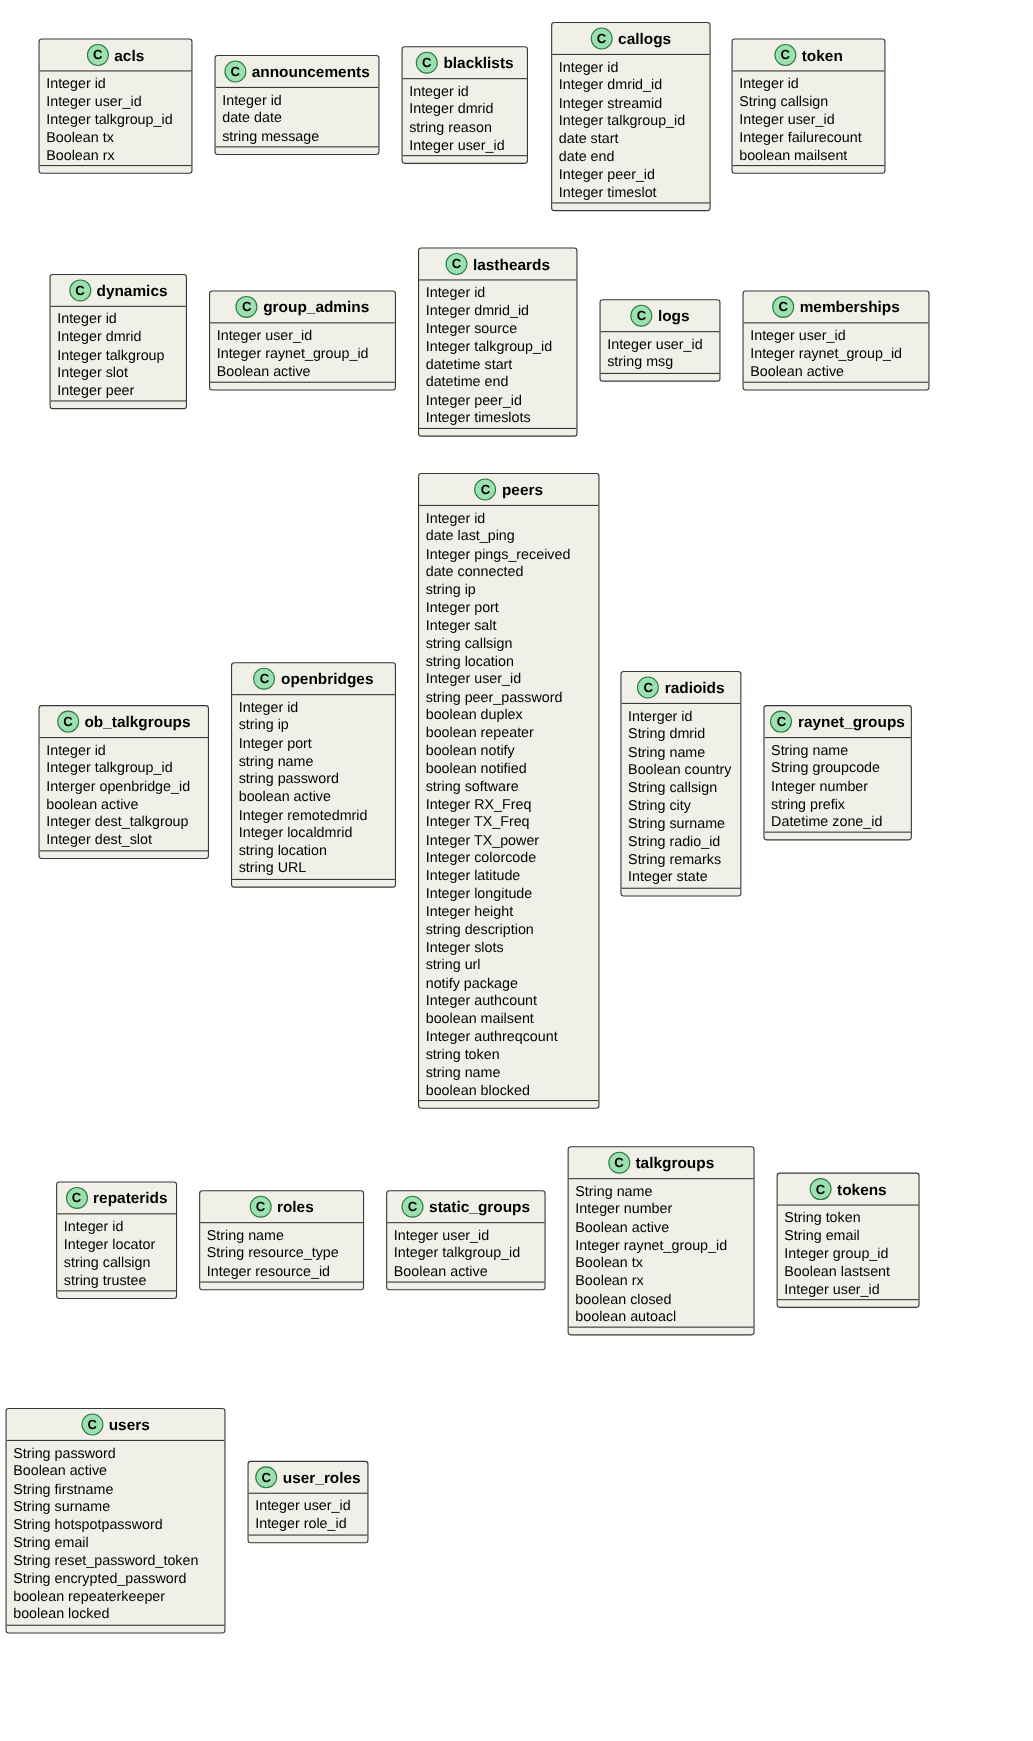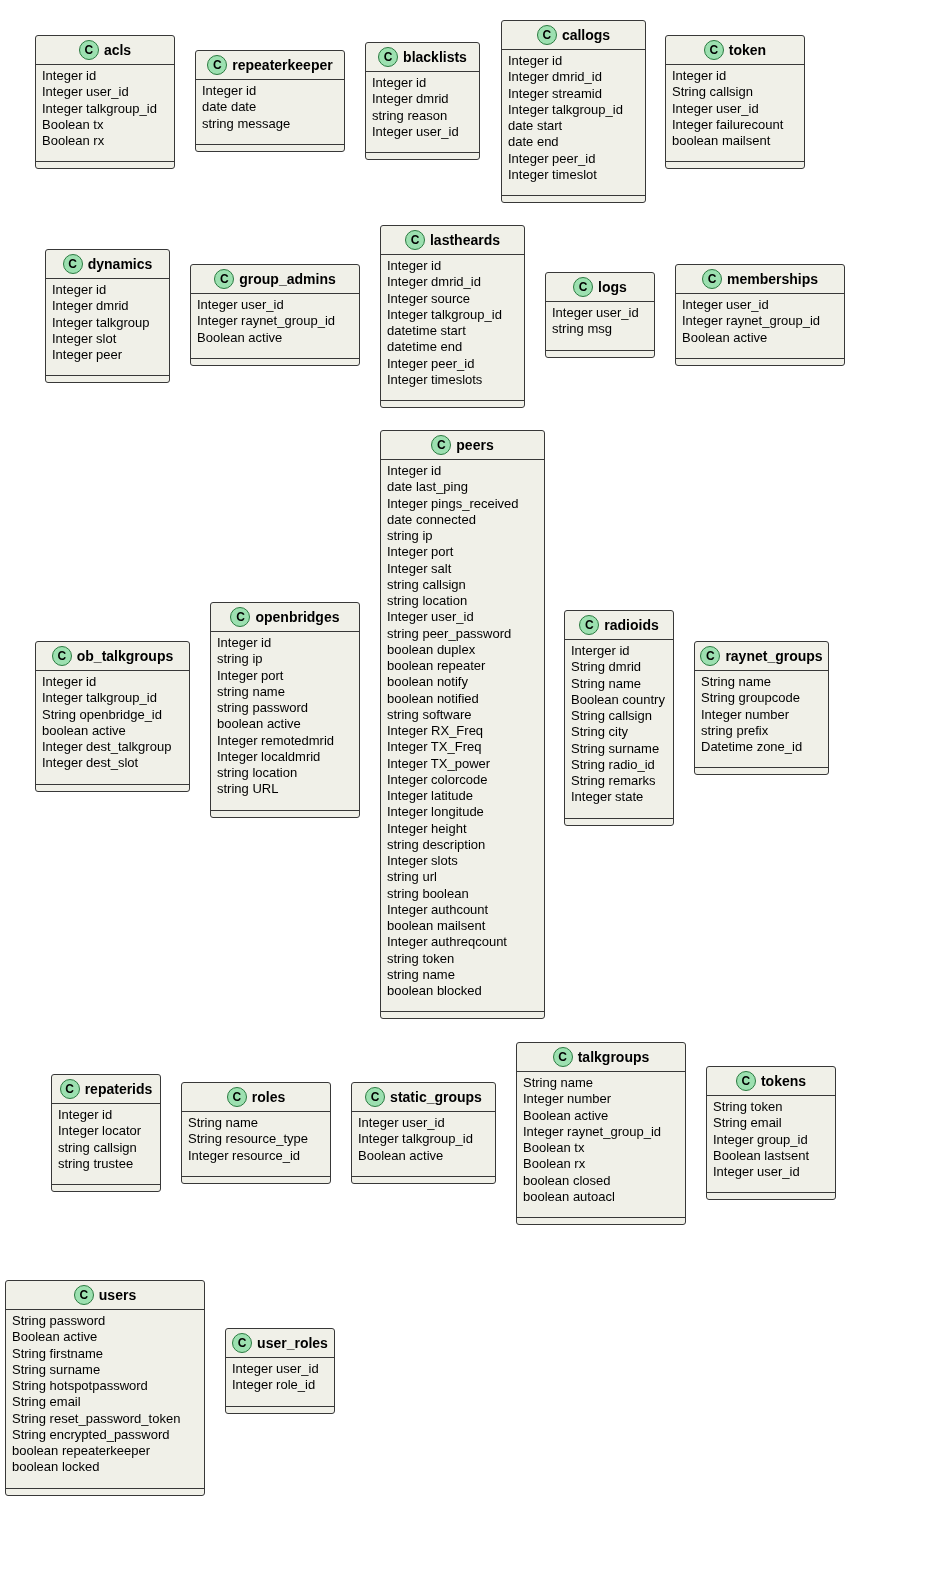--- a/index.html
+++ b/index.html
@@ -37,21 +37,21 @@
     border: 1px solid #2a7a40;
     color: #000;
     display: inline-flex;
     align-items: center;
     justify-content: center;
     font-size: 12px;
     font-weight: bold;
     flex-shrink: 0;
   }
   .class-body {
-    padding: 3px 6px 12px 6px;
+    padding: 3px 6px 1px 6px;
     border-bottom: 1.5px solid #383838;
     line-height: 1.25;
     font-size: 13px;
     white-space: nowrap;
   }
   .class-body div { margin: 0; }
   .class-footer {
     height: 6px;
   }
 </style>
@@ -69,21 +69,21 @@
         <div>Integer user_id</div>
         <div>Integer talkgroup_id</div>
         <div>Boolean tx</div>
         <div>Boolean rx</div>
       </div>
       <div class="class-footer"></div>
     </div>
     <div class="class-box" style="left: 195px; top: 50px; width: 150px;">
       <div class="class-header">
         <span class="class-icon">C</span>
-        <span>repeaterkeeper</span>
+        <span>announcements</span>
       </div>
       <div class="class-body">
         <div>Integer id</div>
         <div>date date</div>
         <div>string message</div>
       </div>
       <div class="class-footer"></div>
     </div>
     <div class="class-box" style="left: 365px; top: 42px; width: 115px;">
       <div class="class-header">
@@ -220,21 +220,21 @@
         <div>Integer RX_Freq</div>
         <div>Integer TX_Freq</div>
         <div>Integer TX_power</div>
         <div>Integer colorcode</div>
         <div>Integer latitude</div>
         <div>Integer longitude</div>
         <div>Integer height</div>
         <div>string description</div>
         <div>Integer slots</div>
         <div>string url</div>
-        <div>string boolean</div>
+        <div>notify package</div>
         <div>Integer authcount</div>
         <div>boolean mailsent</div>
         <div>Integer authreqcount</div>
         <div>string token</div>
         <div>string name</div>
         <div>boolean blocked</div>
       </div>
       <div class="class-footer"></div>
     </div>
     <div class="class-box" style="left: 210px; top: 602px; width: 150px;">
@@ -257,21 +257,21 @@
       <div class="class-footer"></div>
     </div>
     <div class="class-box" style="left: 35px; top: 641px; width: 155px;">
       <div class="class-header">
         <span class="class-icon">C</span>
         <span>ob_talkgroups</span>
       </div>
       <div class="class-body">
         <div>Integer id</div>
         <div>Integer talkgroup_id</div>
-        <div>String openbridge_id</div>
+        <div>Interger openbridge_id</div>
         <div>boolean active</div>
         <div>Integer dest_talkgroup</div>
         <div>Integer dest_slot</div>
       </div>
       <div class="class-footer"></div>
     </div>
     <div class="class-box" style="left: 564px; top: 610px; width: 110px;">
       <div class="class-header">
         <span class="class-icon">C</span>
         <span>radioids</span>

